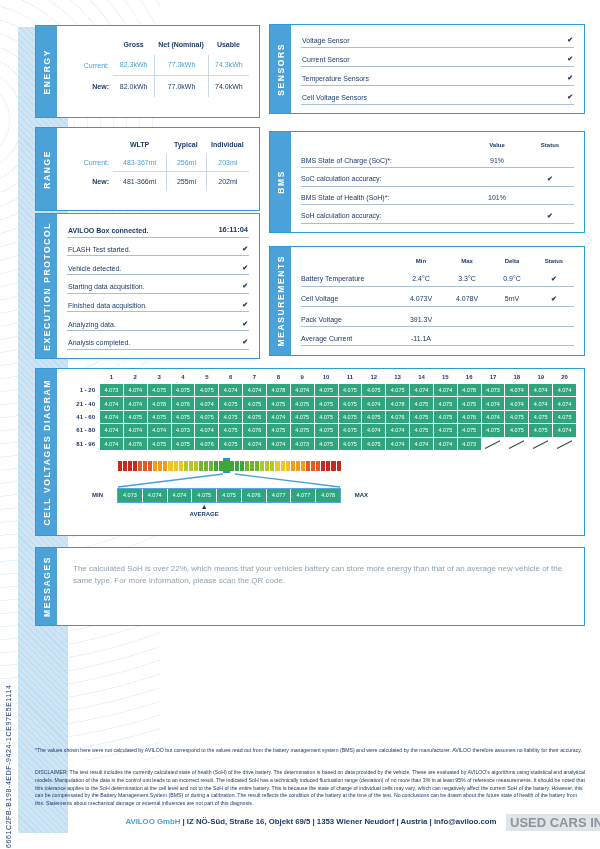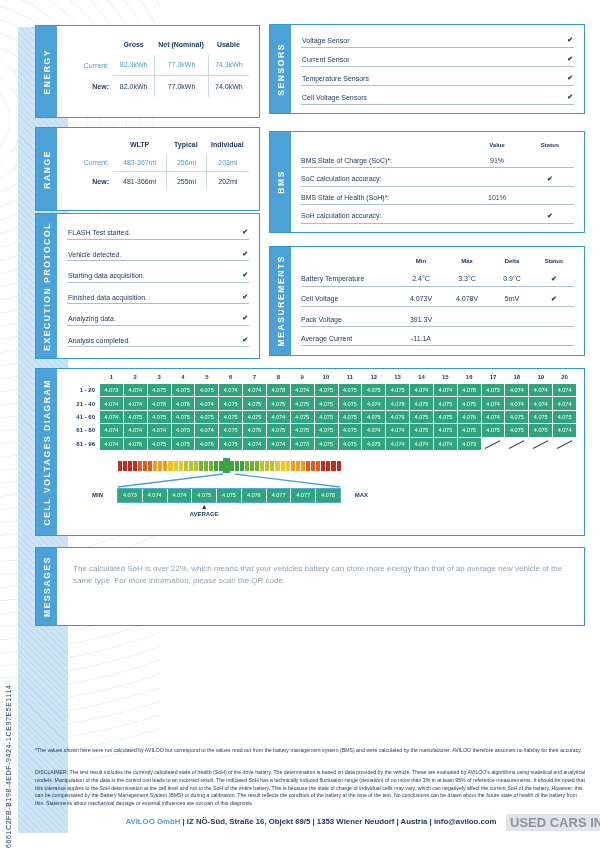--- a/index.html
+++ b/index.html
@@ -151,20 +151,24 @@
         </div>
     </div>
   </div>
 
   <div class="box" id="execution-box">
     <div class="tab">
       <span>EXECUTION PROTOCOL</span>
     </div>
     <div class="content">
       <div class="cl-wrap" id="execution-list">
+          <div class="cl-row">
+            <span class="cl-text bold">AVILOO Box connected.</span>
+            <span class="cl-time">16:11:04</span>
+          </div>
           <div class="cl-row">
             <span class="cl-text">FLASH Test started.</span>
             <span class="check-icon">✔</span>
           </div>
           <div class="cl-row">
             <span class="cl-text">Vehicle detected.</span>
             <span class="check-icon">✔</span>
           </div>
           <div class="cl-row">
             <span class="cl-text">Starting data acquisition.</span>

